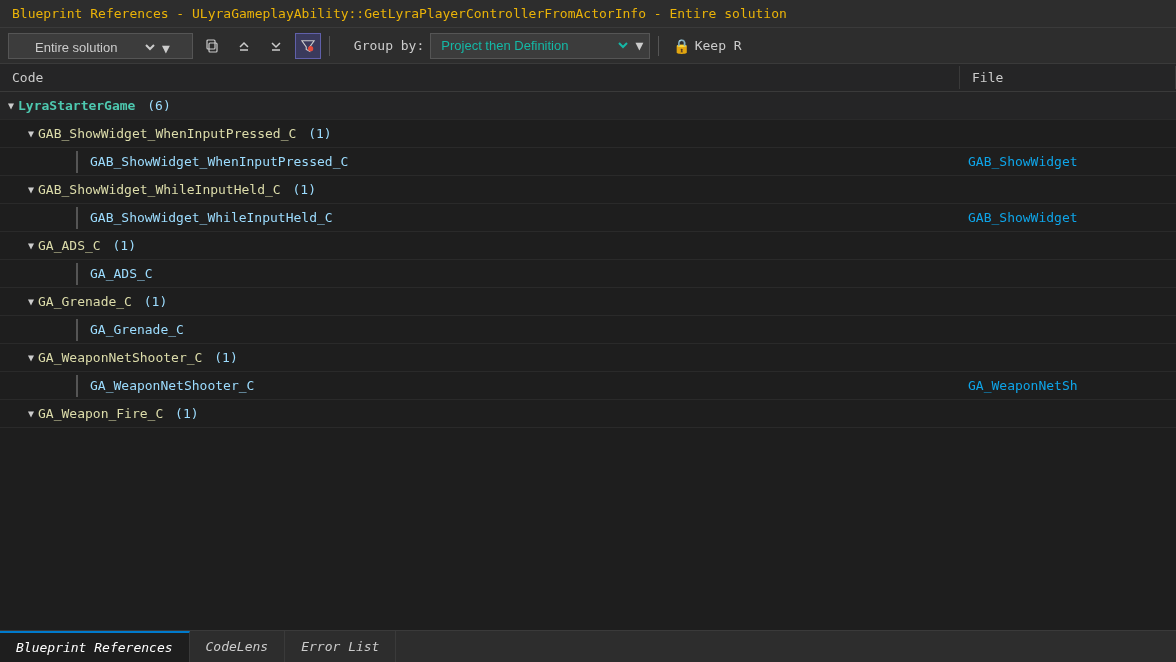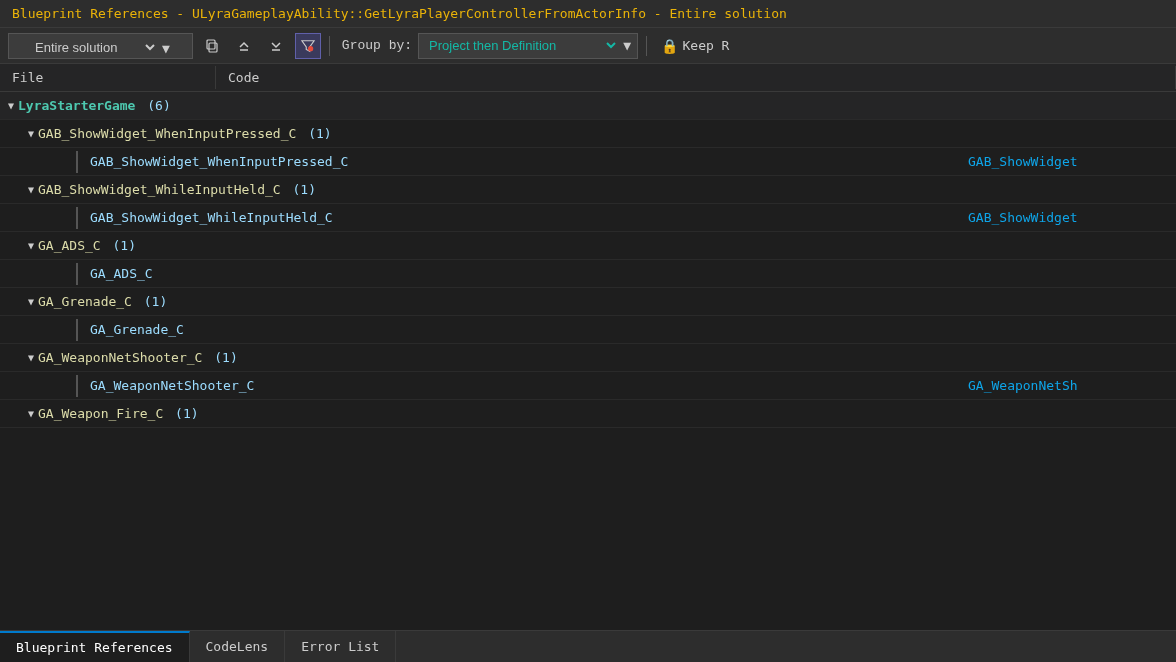--- a/index.html
+++ b/index.html
@@ -85,22 +85,21 @@
     }
 
     .toolbar-btn svg {
       width: 16px;
       height: 16px;
     }
 
     .group-by-label {
       color: #cccccc;
       font-size: 13px;
-      margin-left: 4px;
-      font-family: Liberation Mono, monospace;
+      margin-left: 16px;
     }
 
     .group-by-select {
       background: #3c3c3c;
       border: 1px solid #555;
       color: #cccccc;
       font-size: 13px;
       padding: 2px 6px;
       height: 26px;
       cursor: pointer;
@@ -233,20 +232,21 @@
     #tab-bar {
       position: absolute;
       bottom: 0;
       left: 0;
       right: 0;
       background: #2d2d2d;
       border-top: 1px solid #3a3a3a;
       display: flex;
       align-items: center;
       height: 32px;
+      font-style: italic;
     }
 
     .tab-item {
       padding: 6px 16px;
       font-size: 13px;
       color: #cccccc;
       cursor: pointer;
       border-right: 1px solid #3a3a3a;
       height: 100%;
       display: flex;
@@ -312,22 +312,22 @@
 
   <div class="toolbar-separator"></div>
 
   <div class="keep-r-area">
     <span style="font-size:14px;">🔒</span>
     <span>Keep R</span>
   </div>
 </div>
 
 <div id="col-headers">
+  <div class="col-header col-code">Code</div>
   <div class="col-header col-file">File</div>
-  <div class="col-header col-code">Code</div>
 </div>
 
 <div id="main-content">
 
   <div class="tree-row tree-row-group">
     <div class="row-code indent-0">
       <span class="collapse-icon">▼</span>
       <span class="group-name">LyraStarterGame</span>
       <span class="count-badge">&nbsp;(6)</span>
     </div>

